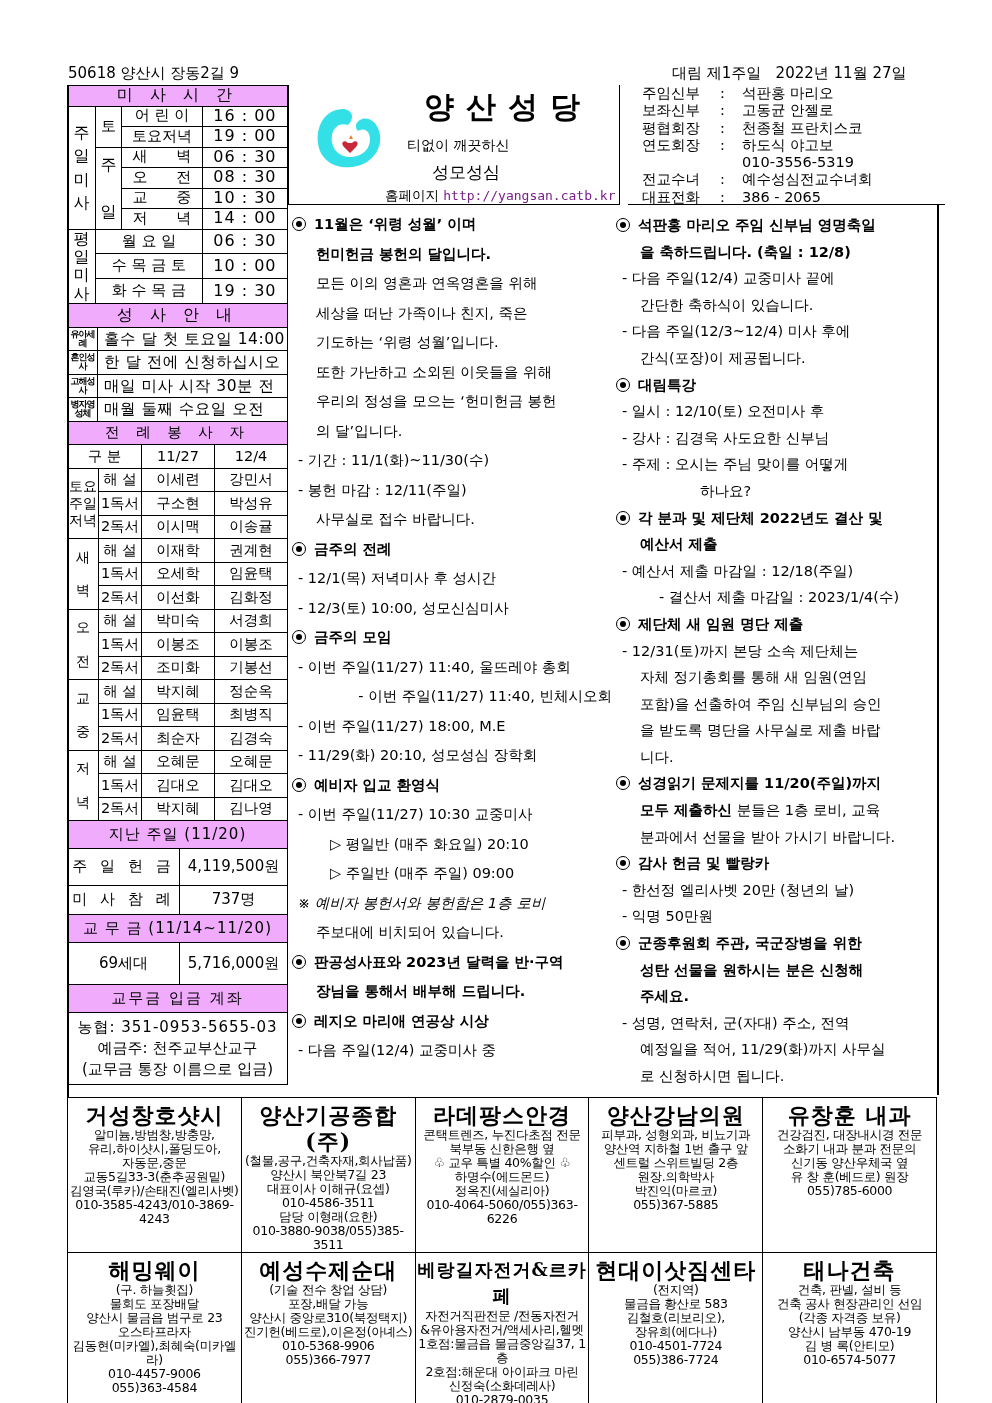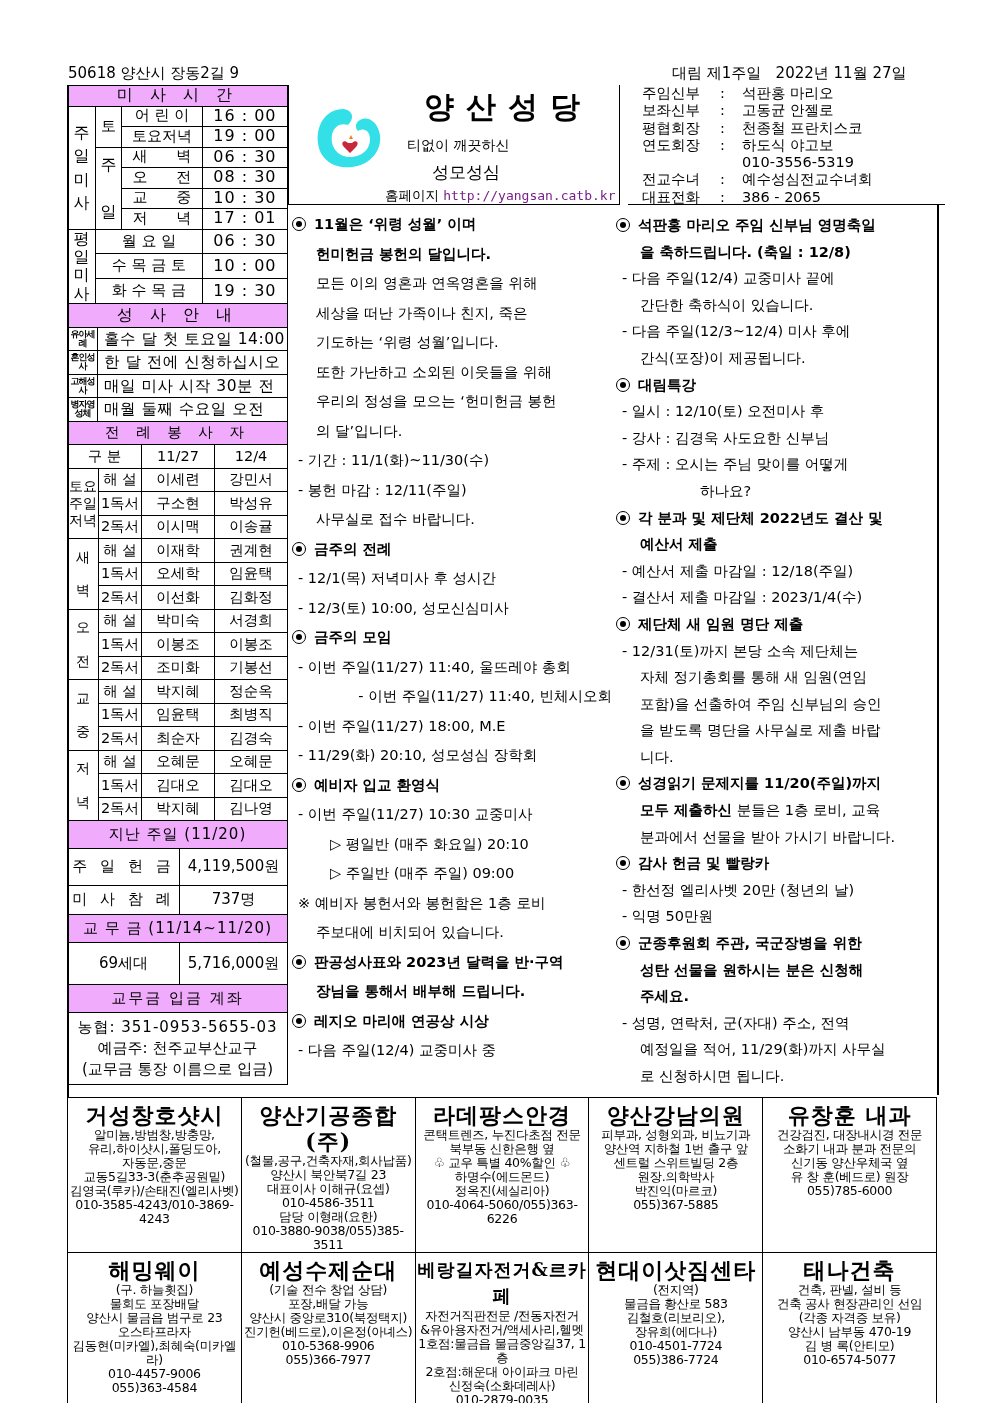--- a/index.html
+++ b/index.html
@@ -104,21 +104,21 @@
     <tr>
           <td style="white-space:pre">오      전</td>
           <td class="tm">08 : 30</td>
         </tr>
     <tr>
           <td style="white-space:pre">교      중</td>
           <td class="tm">10 : 30</td>
         </tr>
     <tr>
           <td style="white-space:pre">저      녁</td>
-          <td class="tm">17 : 01</td>
+          <td class="tm">14 : 00</td>
         </tr>
     <tr style="height:23px">
       <td rowspan="3" class="vert" style="line-height:1.15">평<br>일<br>미<br>사</td>
       <td colspan="2">월 요 일</td>
       <td class="tm">06 : 30</td>
     </tr>
     <tr style="height:23px">
           <td colspan="2">수 목 금 토</td>
           <td class="tm">10 : 00</td>
         </tr>
@@ -301,21 +301,21 @@
     <div class="ln" style="padding-left: 6px;">- 12/3(토) 10:00, 성모신심미사</div>
     <div class="ln b"><span class="bul"></span><span>금주의 모임</span></div>
     <div class="ln" style="padding-left: 6px;">- 이번 주일(11/27) 11:40, 울뜨레야 총회</div>
     <div class="ln" style="padding-left: 6px; text-align: right;">- 이번 주일(11/27) 11:40, 빈체시오회</div>
     <div class="ln" style="padding-left: 6px;">- 이번 주일(11/27) 18:00, M.E</div>
     <div class="ln" style="padding-left: 6px;">- 11/29(화) 20:10, 성모성심 장학회</div>
     <div class="ln b"><span class="bul"></span><span>예비자 입교 환영식</span></div>
     <div class="ln" style="padding-left: 6px;">- 이번 주일(11/27) 10:30 교중미사</div>
     <div class="ln ind2">▷ 평일반 (매주 화요일) 20:10</div>
     <div class="ln ind2">▷ 주일반 (매주 주일) 09:00</div>
-    <div class="ln" style="padding-left: 6px;">※ 예비자 봉헌서와 봉헌함은 1층 로비</div>
+    <div class="ln" style="padding-left: 6px; font-style: italic;">※ 예비자 봉헌서와 봉헌함은 1층 로비</div>
     <div class="ln ind">주보대에 비치되어 있습니다.</div>
     <div class="ln b"><span class="bul"></span><span>판공성사표와 2023년 달력을 반·구역</span></div>
     <div class="ln b ind">장님을 통해서 배부해 드립니다.</div>
     <div class="ln b"><span class="bul"></span><span>레지오 마리애 연공상 시상</span></div>
     <div class="ln" style="padding-left: 6px;">- 다음 주일(12/4) 교중미사 중</div>
   </div>
 
 <div class="col rc" style="left:616px; width:320px; top:212px;" id="rc">
     <div class="ln b"><span class="bul"></span><span>석판홍 마리오 주임 신부님 영명축일</span></div>
     <div class="ln b ind">을 축하드립니다. (축일 : 12/8)</div>
@@ -324,21 +324,21 @@
     <div class="ln" style="padding-left: 6px;">- 다음 주일(12/3~12/4) 미사 후에</div>
     <div class="ln ind">간식(포장)이 제공됩니다.</div>
     <div class="ln b"><span class="bul"></span><span>대림특강</span></div>
     <div class="ln" style="padding-left: 6px;">- 일시 : 12/10(토) 오전미사 후</div>
     <div class="ln" style="padding-left: 6px;">- 강사 : 김경욱 사도요한 신부님</div>
     <div class="ln" style="padding-left: 6px;">- 주제 : 오시는 주님 맞이를 어떻게</div>
     <div class="ln" style="padding-left: 84px;">하나요?</div>
     <div class="ln b"><span class="bul"></span><span>각 분과 및 제단체 2022년도 결산 및</span></div>
     <div class="ln b ind">예산서 제출</div>
     <div class="ln" style="padding-left: 6px;">- 예산서 제출 마감일 : 12/18(주일)</div>
-    <div class="ln" style="padding-left: 6px;">- 결산서 제출 마감일 : 2023/1/4(수)</div>
+    <div class="ln" style="padding-left: 6px; text-align: center;">- 결산서 제출 마감일 : 2023/1/4(수)</div>
     <div class="ln b"><span class="bul"></span><span>제단체 새 임원 명단 제출</span></div>
     <div class="ln" style="padding-left: 6px;">- 12/31(토)까지 본당 소속 제단체는</div>
     <div class="ln ind">자체 정기총회를 통해 새 임원(연임</div>
     <div class="ln ind">포함)을 선출하여 주임 신부님의 승인</div>
     <div class="ln ind">을 받도록 명단을 사무실로 제출 바랍</div>
     <div class="ln ind">니다.</div>
     <div class="ln b"><span class="bul"></span><span>성경읽기 문제지를 11/20(주일)까지</span></div>
     <div class="ln ind"><b>모두 제출하신</b><span> 분들은 1층 로비, 교육</span></div>
     <div class="ln ind">분과에서 선물을 받아 가시기 바랍니다.</div>
     <div class="ln b"><span class="bul"></span><span>감사 헌금 및 빨랑카</span></div>

